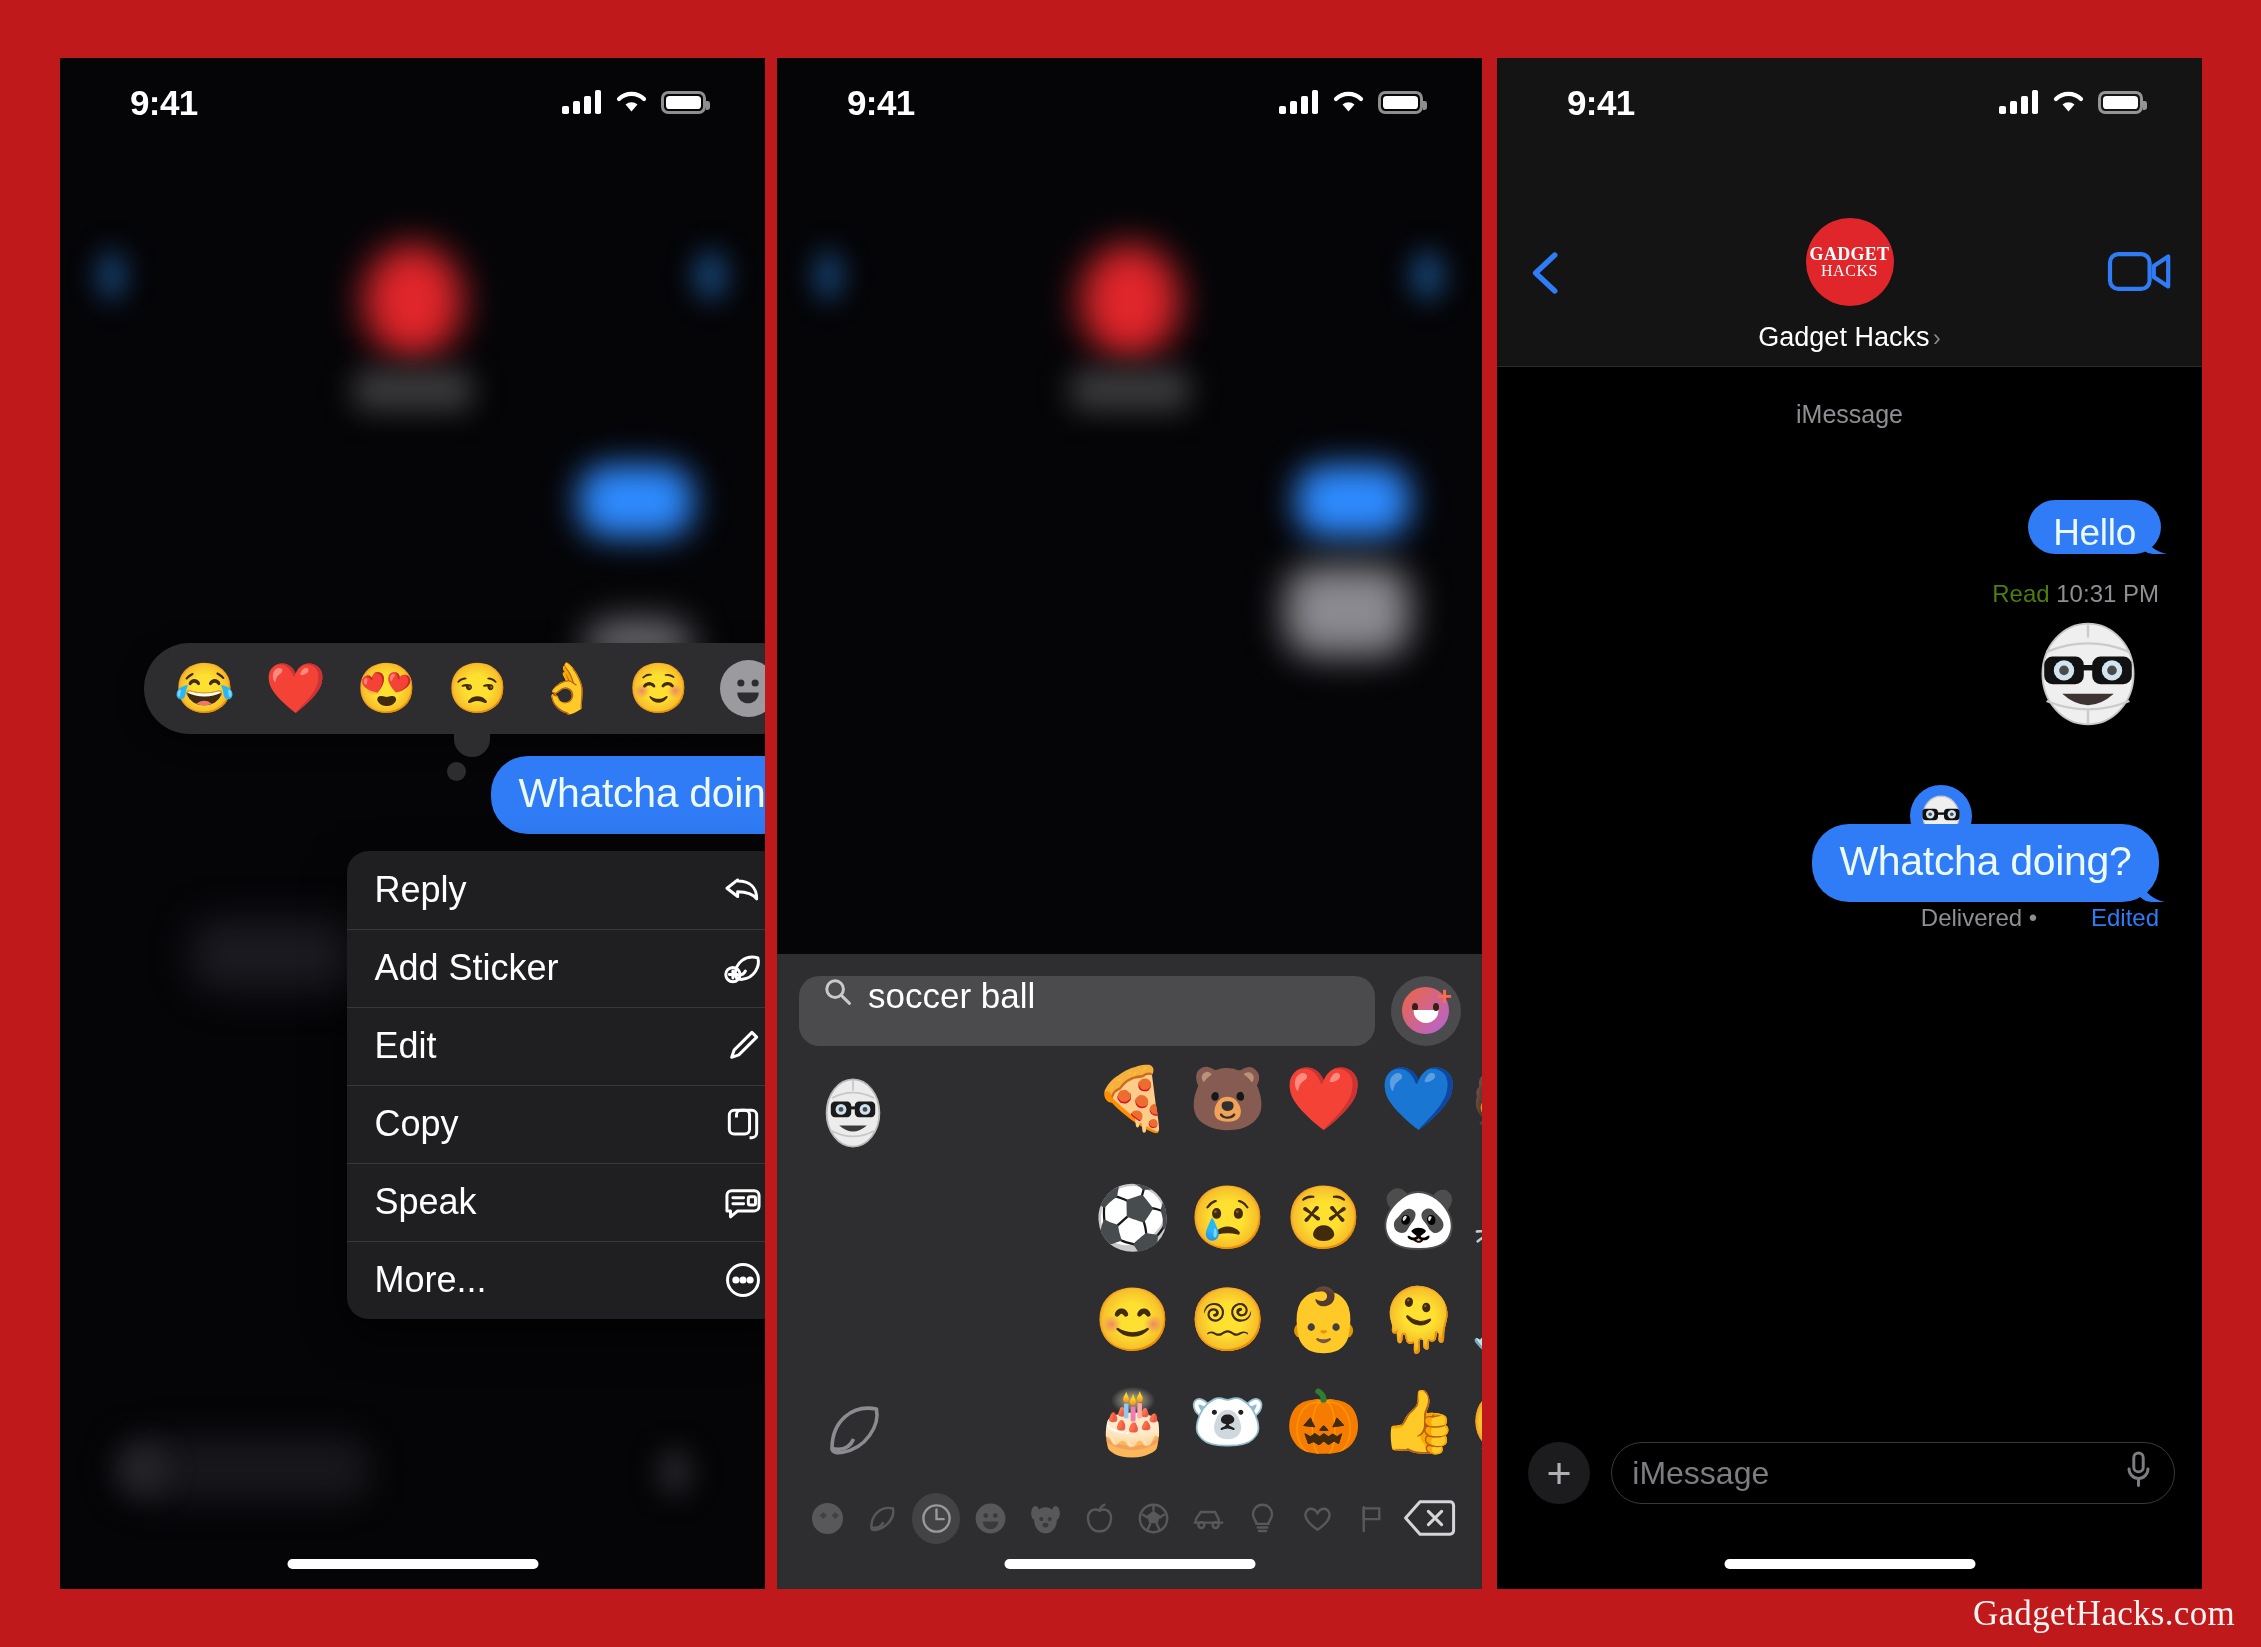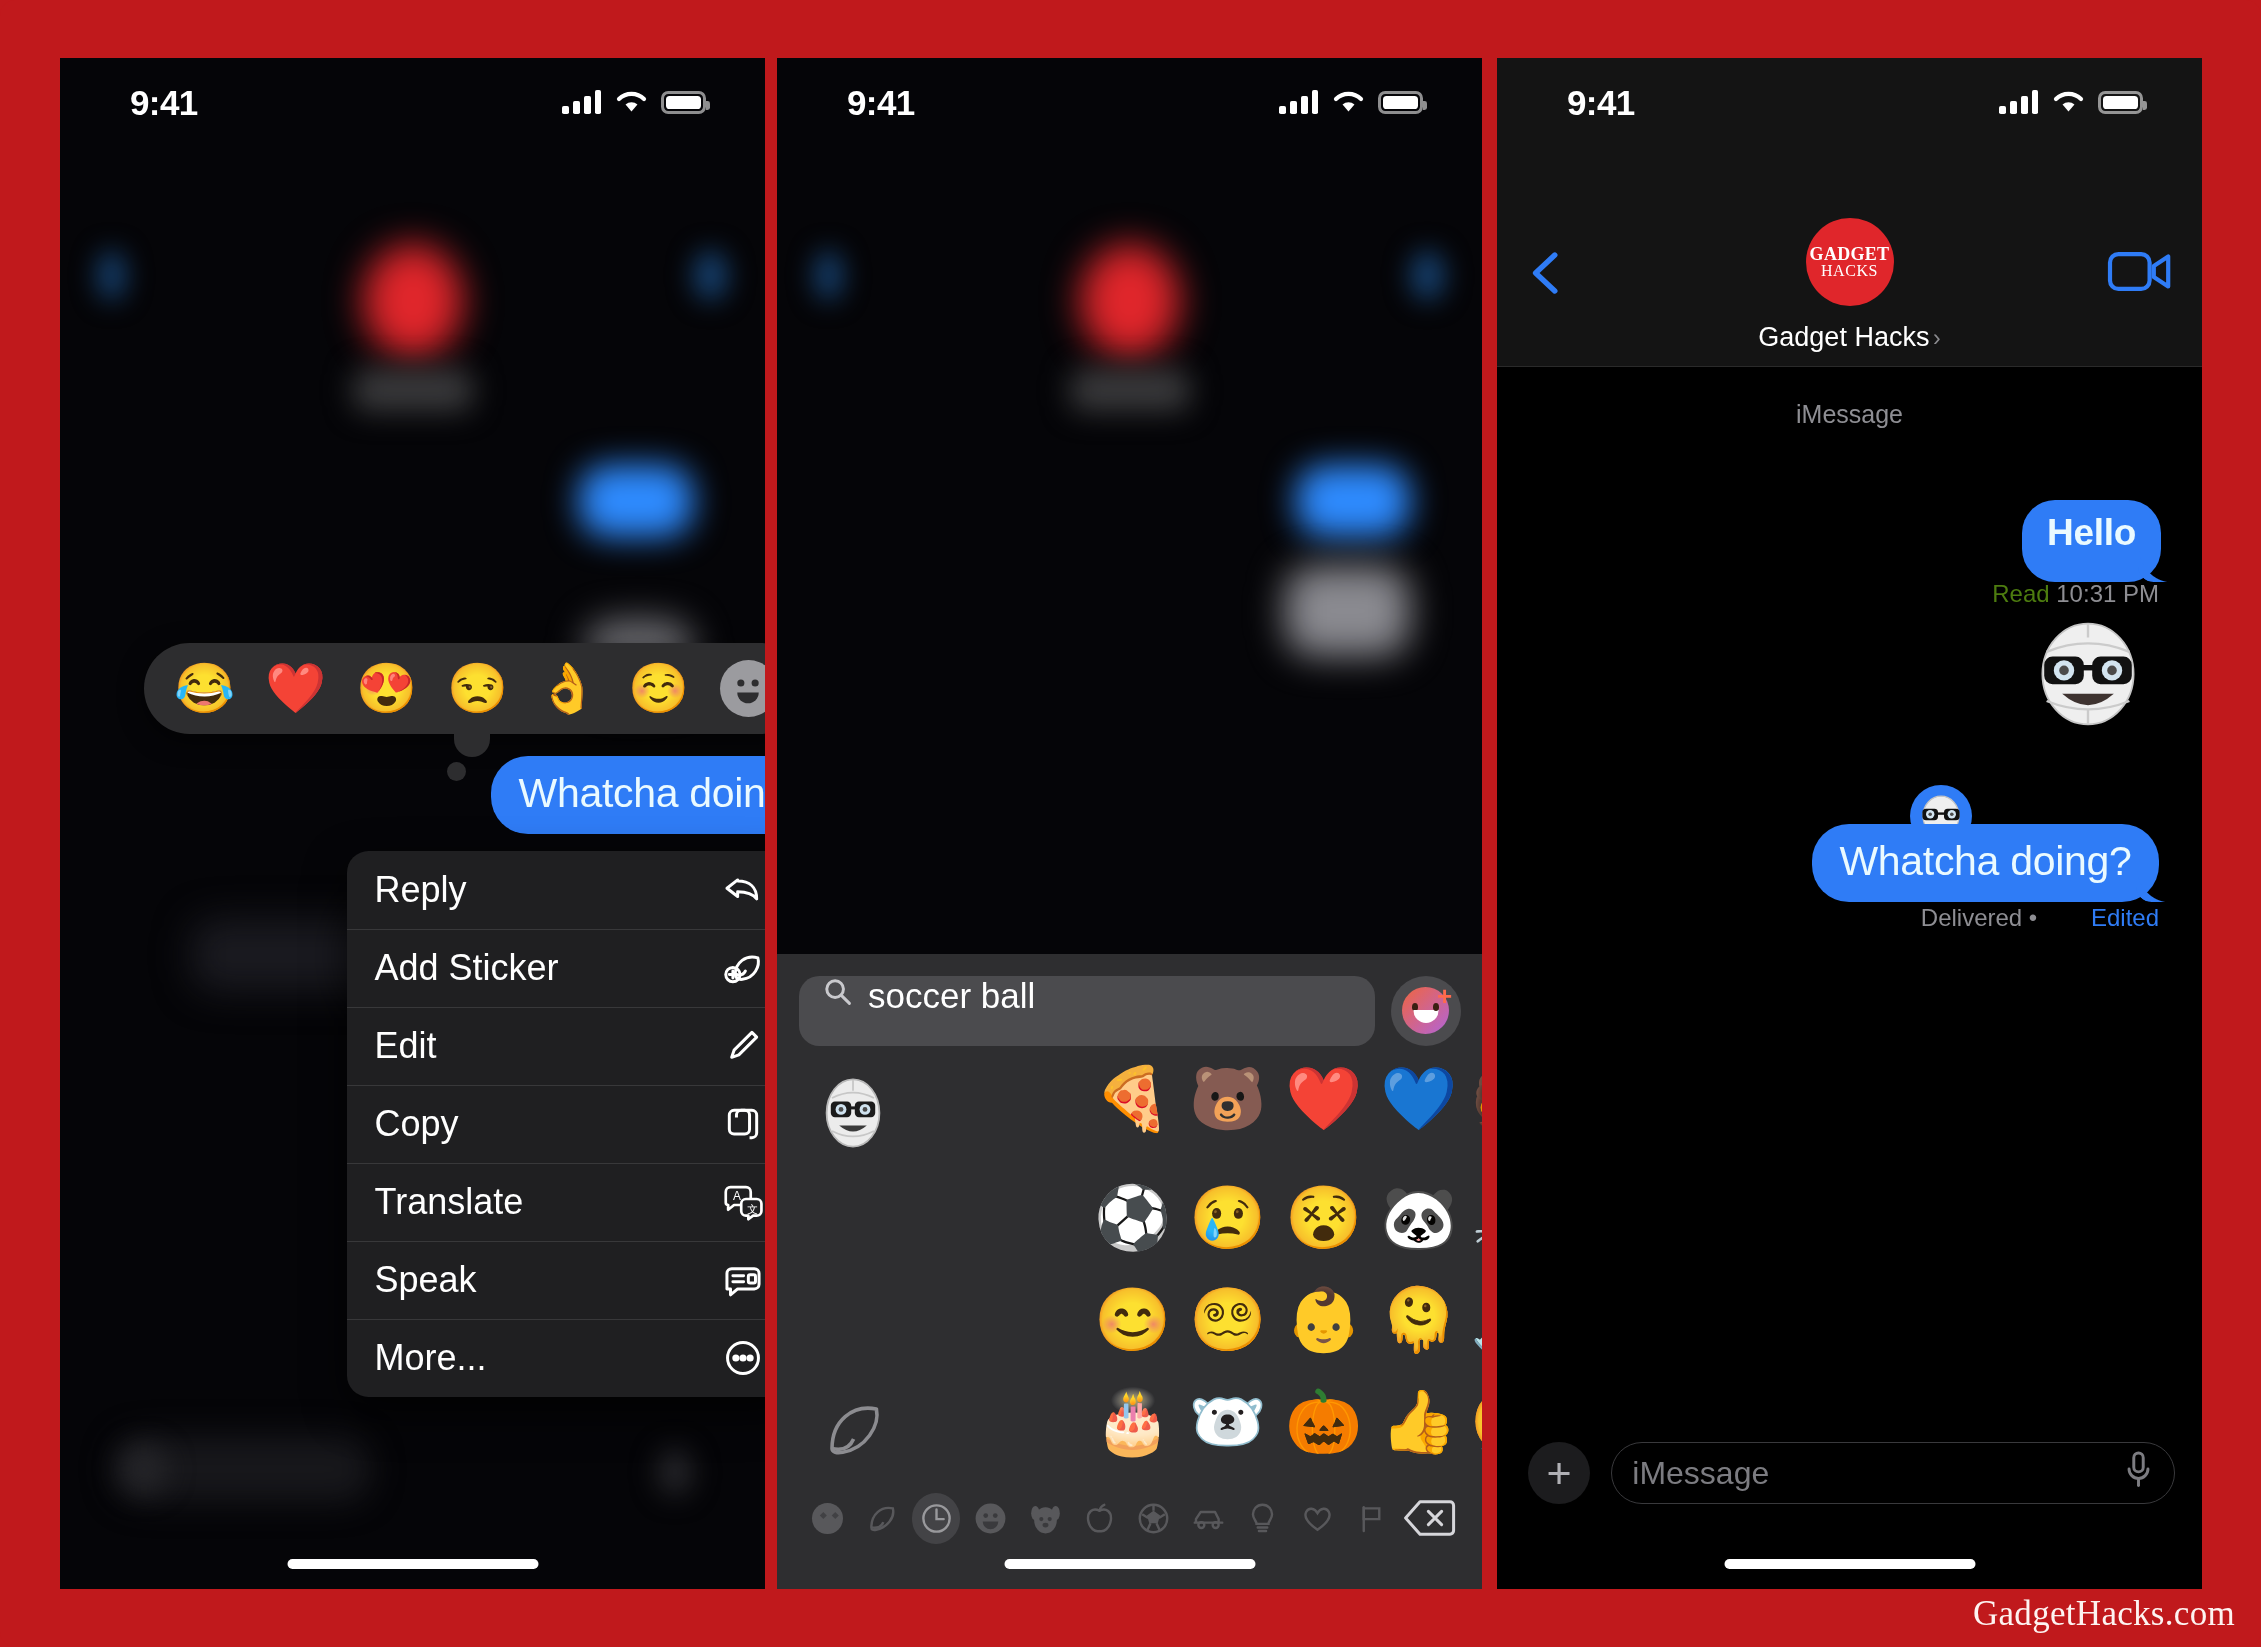--- a/index.html
+++ b/index.html
@@ -174,21 +174,21 @@
     position:absolute;left:0;right:0;top:264px;text-align:center;color:#fff;font-size:27px;
   }
   .p3-name .chev{color:#8a8a8e;font-size:23px;margin-left:3.6px;}
 
   .p3-body{position:absolute;left:0;right:0;top:308px;bottom:173px;}
   .p3-meta{
     position:absolute;left:0;right:0;top:31px;text-align:center;color:#8e8e93;
     font-size:25px;line-height:1.42;
   }
   .p3-hello{position:absolute;right:41px;top:134px;}
-  .p3-hello .bubble-blue{font-size:37px;padding:12px 25px 28px;border-radius:33px;font-weight:bold;}
+  .p3-hello .bubble-blue{font-size:37px;padding:12px 25px 0;border-radius:33px;}
   .p3-read{position:absolute;right:43px;top:214px;color:#8e8e93;font-size:24px;}
   .p3-read b{color:#4d7c0f;font-weight:400;}
   .p3-bigsticker{position:absolute;right:57px;top:251px;font-size:0;}
   .p3-bigsticker svg{width:114px;height:114px;}
   .p3-wd{position:absolute;right:43px;top:458px;}
   .p3-wdtag{
     position:absolute;right:230px;top:419px;width:62px;height:62px;border-radius:50%;
     background:#2f7cf6;display:flex;align-items:center;justify-content:center;
   }
   .p3-wdtag svg{width:48px;height:48px;}
@@ -303,31 +303,20 @@
             <path d="M18 56 L22 44 L52 14 L60 22 L30 52 Z"></path>
           </svg>
         </span>
       </div>
       <div class="ctx-item">
         <span>Copy</span>
         <span class="ico">
           <svg viewBox="0 0 74 74" fill="none" stroke="#fff" stroke-width="5" stroke-linejoin="round">
             <rect x="14" y="14" width="34" height="40" rx="8"></rect>
             <path d="M26 14 V10 a8 8 0 0 1 8-8 h18 a8 8 0 0 1 8 8 v30 a8 8 0 0 1 -8 8 h-4" transform="translate(0,12)"></path>
-          </svg>
-        </span>
-      </div>
-      <div class="ctx-item">
-        <span>Translate</span>
-        <span class="ico">
-          <svg viewBox="0 0 74 74" fill="none" stroke="#fff" stroke-width="4.5" stroke-linejoin="round" style="font-size:60px">
-            <path d="M8 20 a8 8 0 0 1 8-8 h26 a8 8 0 0 1 8 8 v14 a8 8 0 0 1 -8 8 H22 l-10 8 v-8 a4 4 0 0 1 -4-4 z"></path>
-            <text x="20" y="34" font-size="20" fill="#fff" stroke="none" font-family="Liberation Sans, sans-serif">A</text>
-            <path d="M34 40 a8 8 0 0 1 8-8 h18 a8 8 0 0 1 8 8 v12 a8 8 0 0 1 -8 8 h-6 l-8 6 v-6 h-4 a8 8 0 0 1 -8 -8 z" fill="#1f1f21"></path>
-            <text x="44" y="55" font-size="18" fill="#fff" stroke="none" font-family="Liberation Sans, sans-serif">文</text>
           </svg>
         </span>
       </div>
       <div class="ctx-item">
         <span>Speak</span>
         <span class="ico">
           <svg viewBox="0 0 74 74" fill="none" stroke="#fff" stroke-width="5" stroke-linejoin="round">
             <path d="M10 26 a8 8 0 0 1 8-8 h38 a8 8 0 0 1 8 8 v18 a8 8 0 0 1 -8 8 H28 l-12 10 v-10 h-6 z"></path>
             <path d="M20 30 h18 M20 40 h18" stroke-linecap="round"></path>
             <rect x="46" y="28" width="12" height="14" rx="3"></rect>

